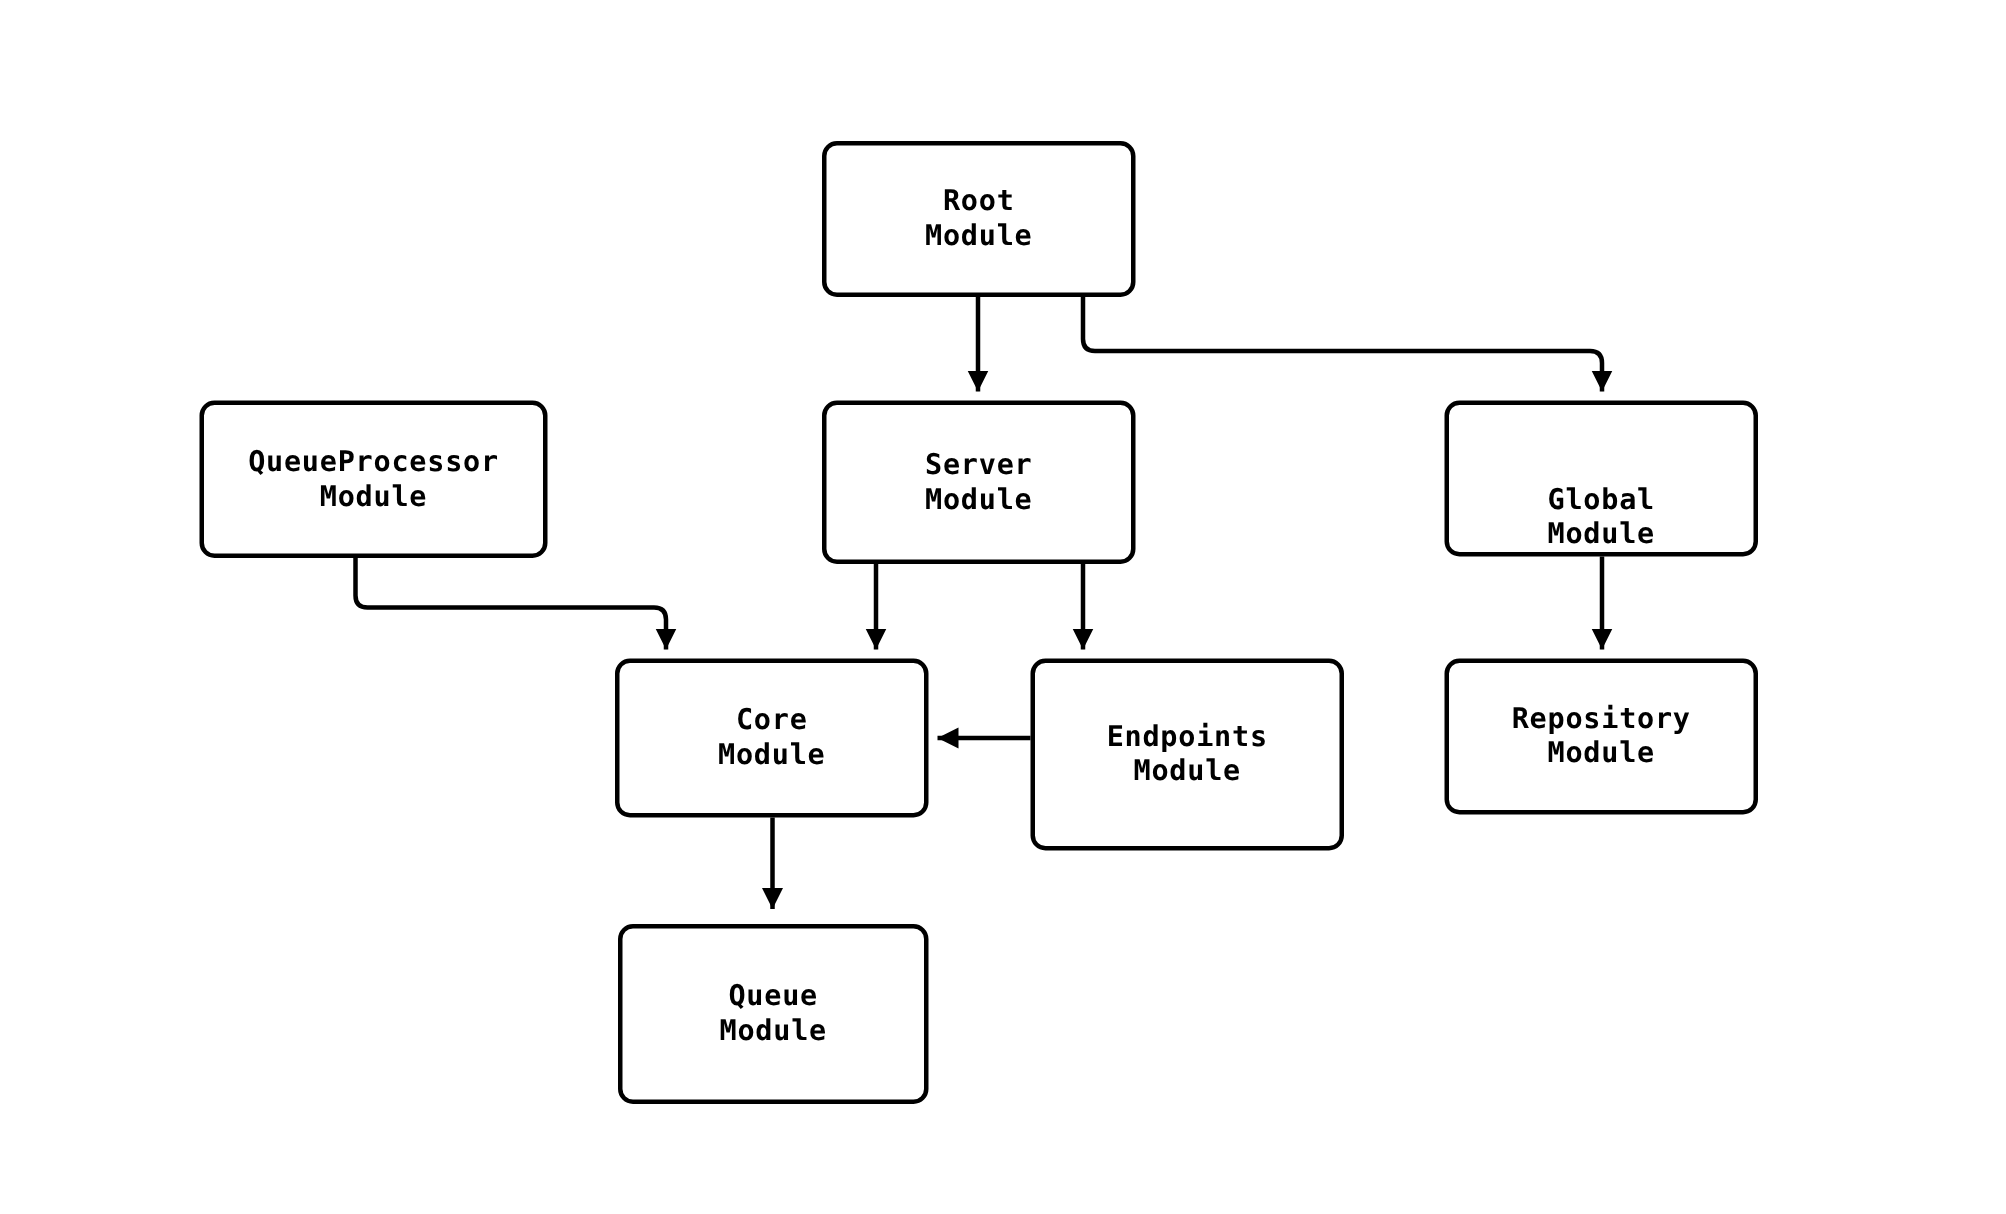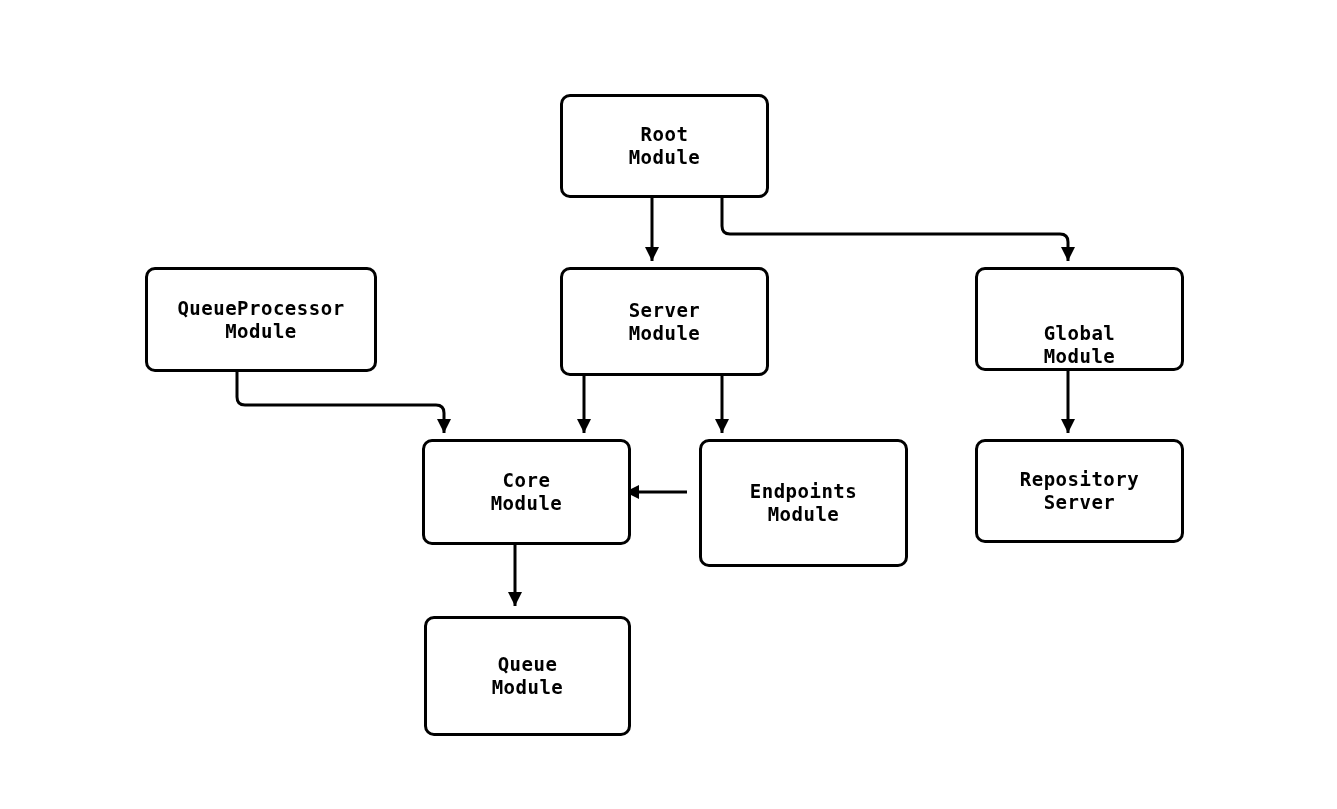--- a/index.html
+++ b/index.html
@@ -31,21 +31,20 @@
   .node {
     position: absolute;
     box-sizing: border-box;
     background: #ffffff;
     border: 3px solid #000000;
     border-radius: 10px;
     display: flex;
     align-items: center;
     justify-content: center;
     text-align: center;
-    margin-left: 12px;
   }
   .node-label {
     white-space: pre-line;
     font-size: 19px;
     line-height: 23px;
     font-weight: bold;
     color: #000000;
     letter-spacing: 0.5px;
   }
 </style>
@@ -96,21 +95,21 @@
 Module</span>
   </div>
 
   <div class="node" style="left:687px; top:439px; width:209px; height:128px;">
     <span class="node-label">Endpoints
 Module</span>
   </div>
 
   <div class="node" style="left:963px; top:439px; width:209px; height:104px;">
     <span class="node-label">Repository
-Server</span>
+Module</span>
   </div>
 
   <div class="node" style="left:412px; top:616px; width:207px; height:120px;">
     <span class="node-label">Queue
 Module</span>
   </div>
 
 </div>
 
 </body></html>

